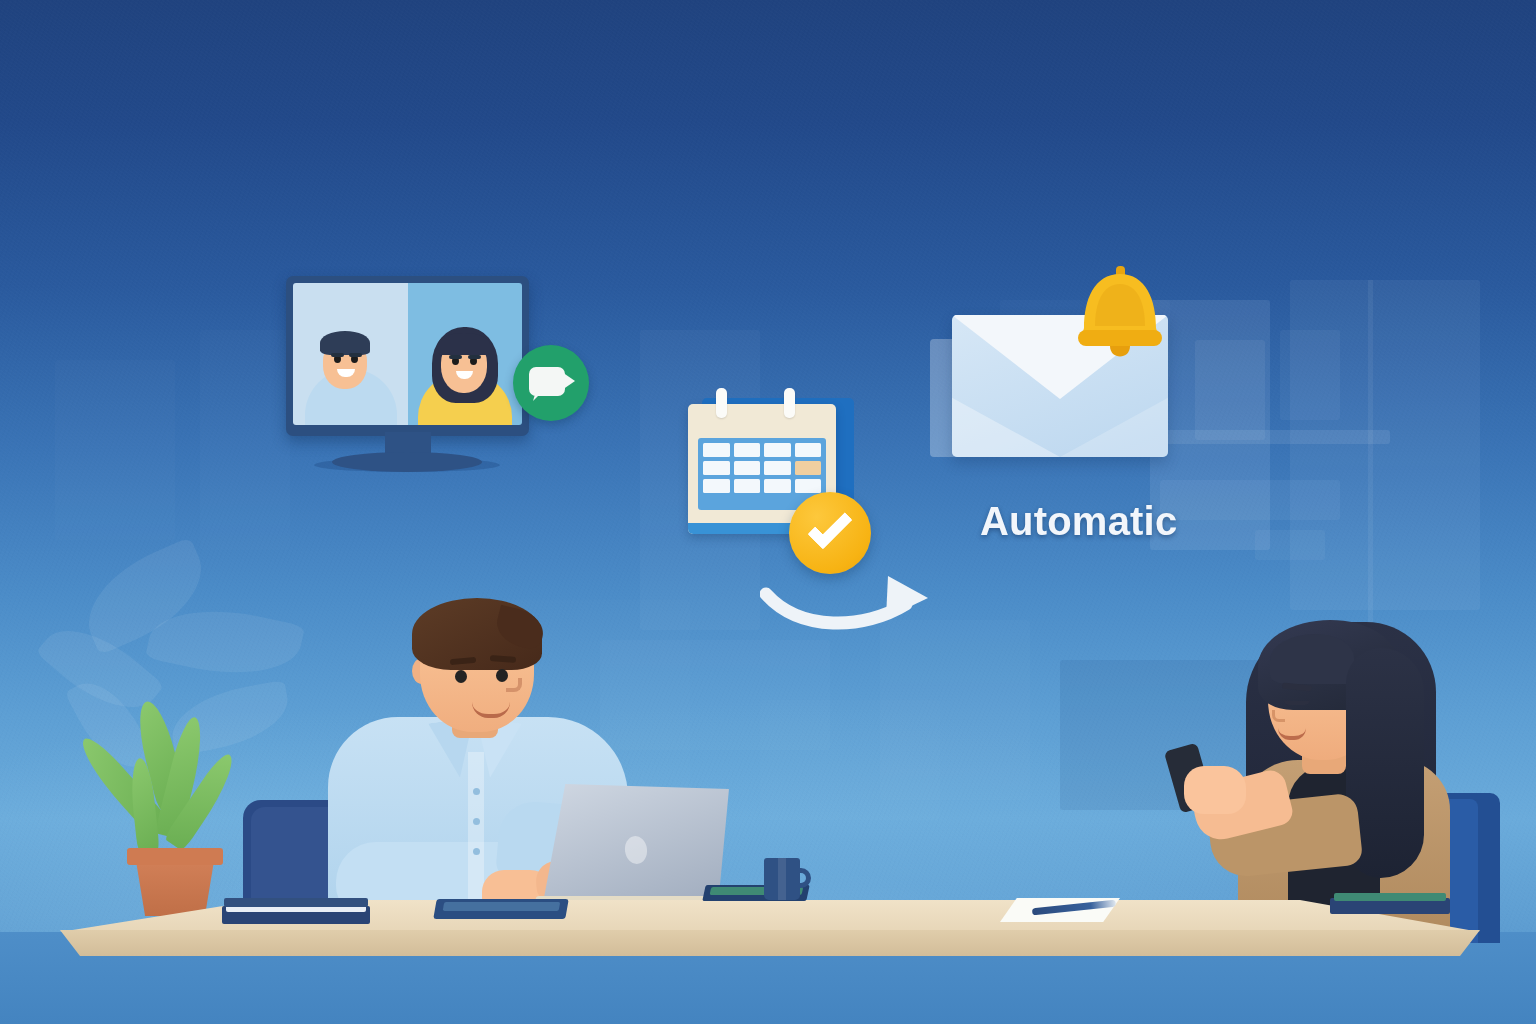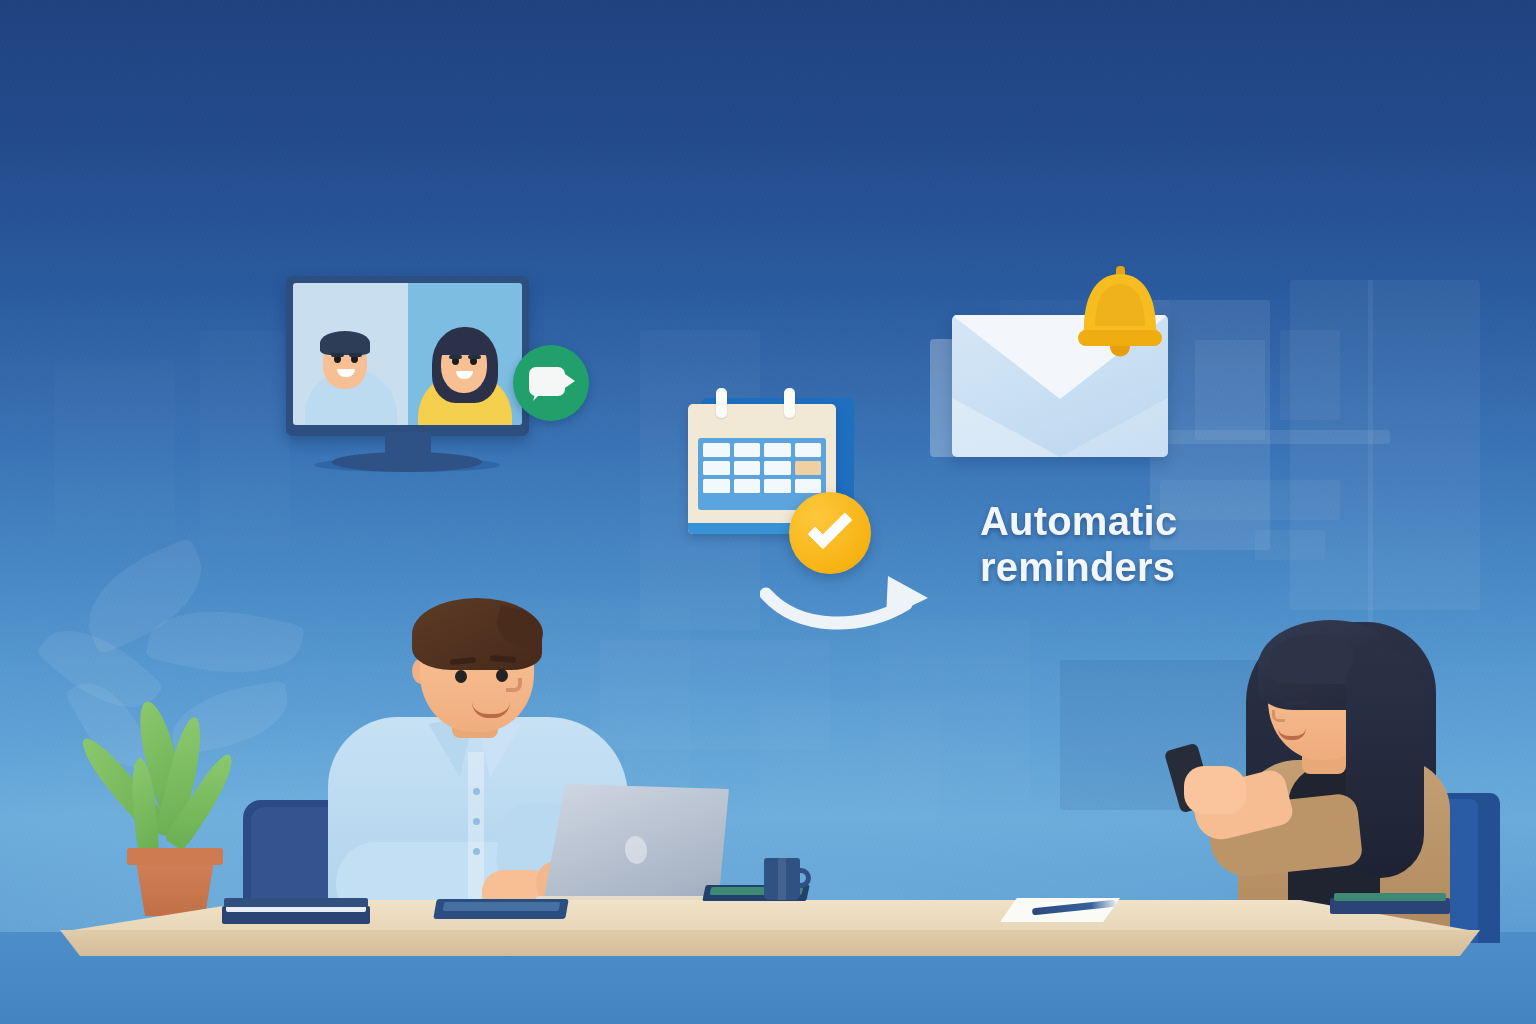--- a/index.html
+++ b/index.html
@@ -391,21 +391,20 @@
   <svg class="bell" viewBox="0 0 92 100">
     <rect x="42" y="0" width="9" height="12" rx="4" fill="#e8a50f"></rect>
     <path d="M46 8 C 20 8, 10 34, 10 62 L 6 76 L 86 76 L 82 62 C 82 34, 72 8, 46 8 Z" fill="#f7bd20"></path>
     <path d="M46 18 C 28 18, 21 38, 21 60 L 71 60 C 71 38, 64 18, 46 18 Z" fill="#eaa916" opacity=".55"></path>
     <rect x="4" y="64" width="84" height="16" rx="8" fill="#f0ad12"></rect>
     <path d="M36 80 C 36 94, 56 94, 56 80 Z" fill="#e79f0d"></path>
   </svg>
 
   <div class="flabel" id="label-reminders">
     <div>Automatic</div>
-    <div>reminders</div>
   </div>
 
   <div class="desk-front"></div>
 
   <div class="chair-left"></div>
   <div class="chair-right"></div>
 
   <div class="plant">
     <div class="leaf" style="left:50px; top:0px;  width:30px; height:110px; border-radius:60% 60% 20% 20%; transform:rotate(-14deg);"></div>
     <div class="leaf" style="left:14px; top:26px; width:26px; height:120px; border-radius:70% 40% 20% 20%; transform:rotate(-42deg);"></div>

